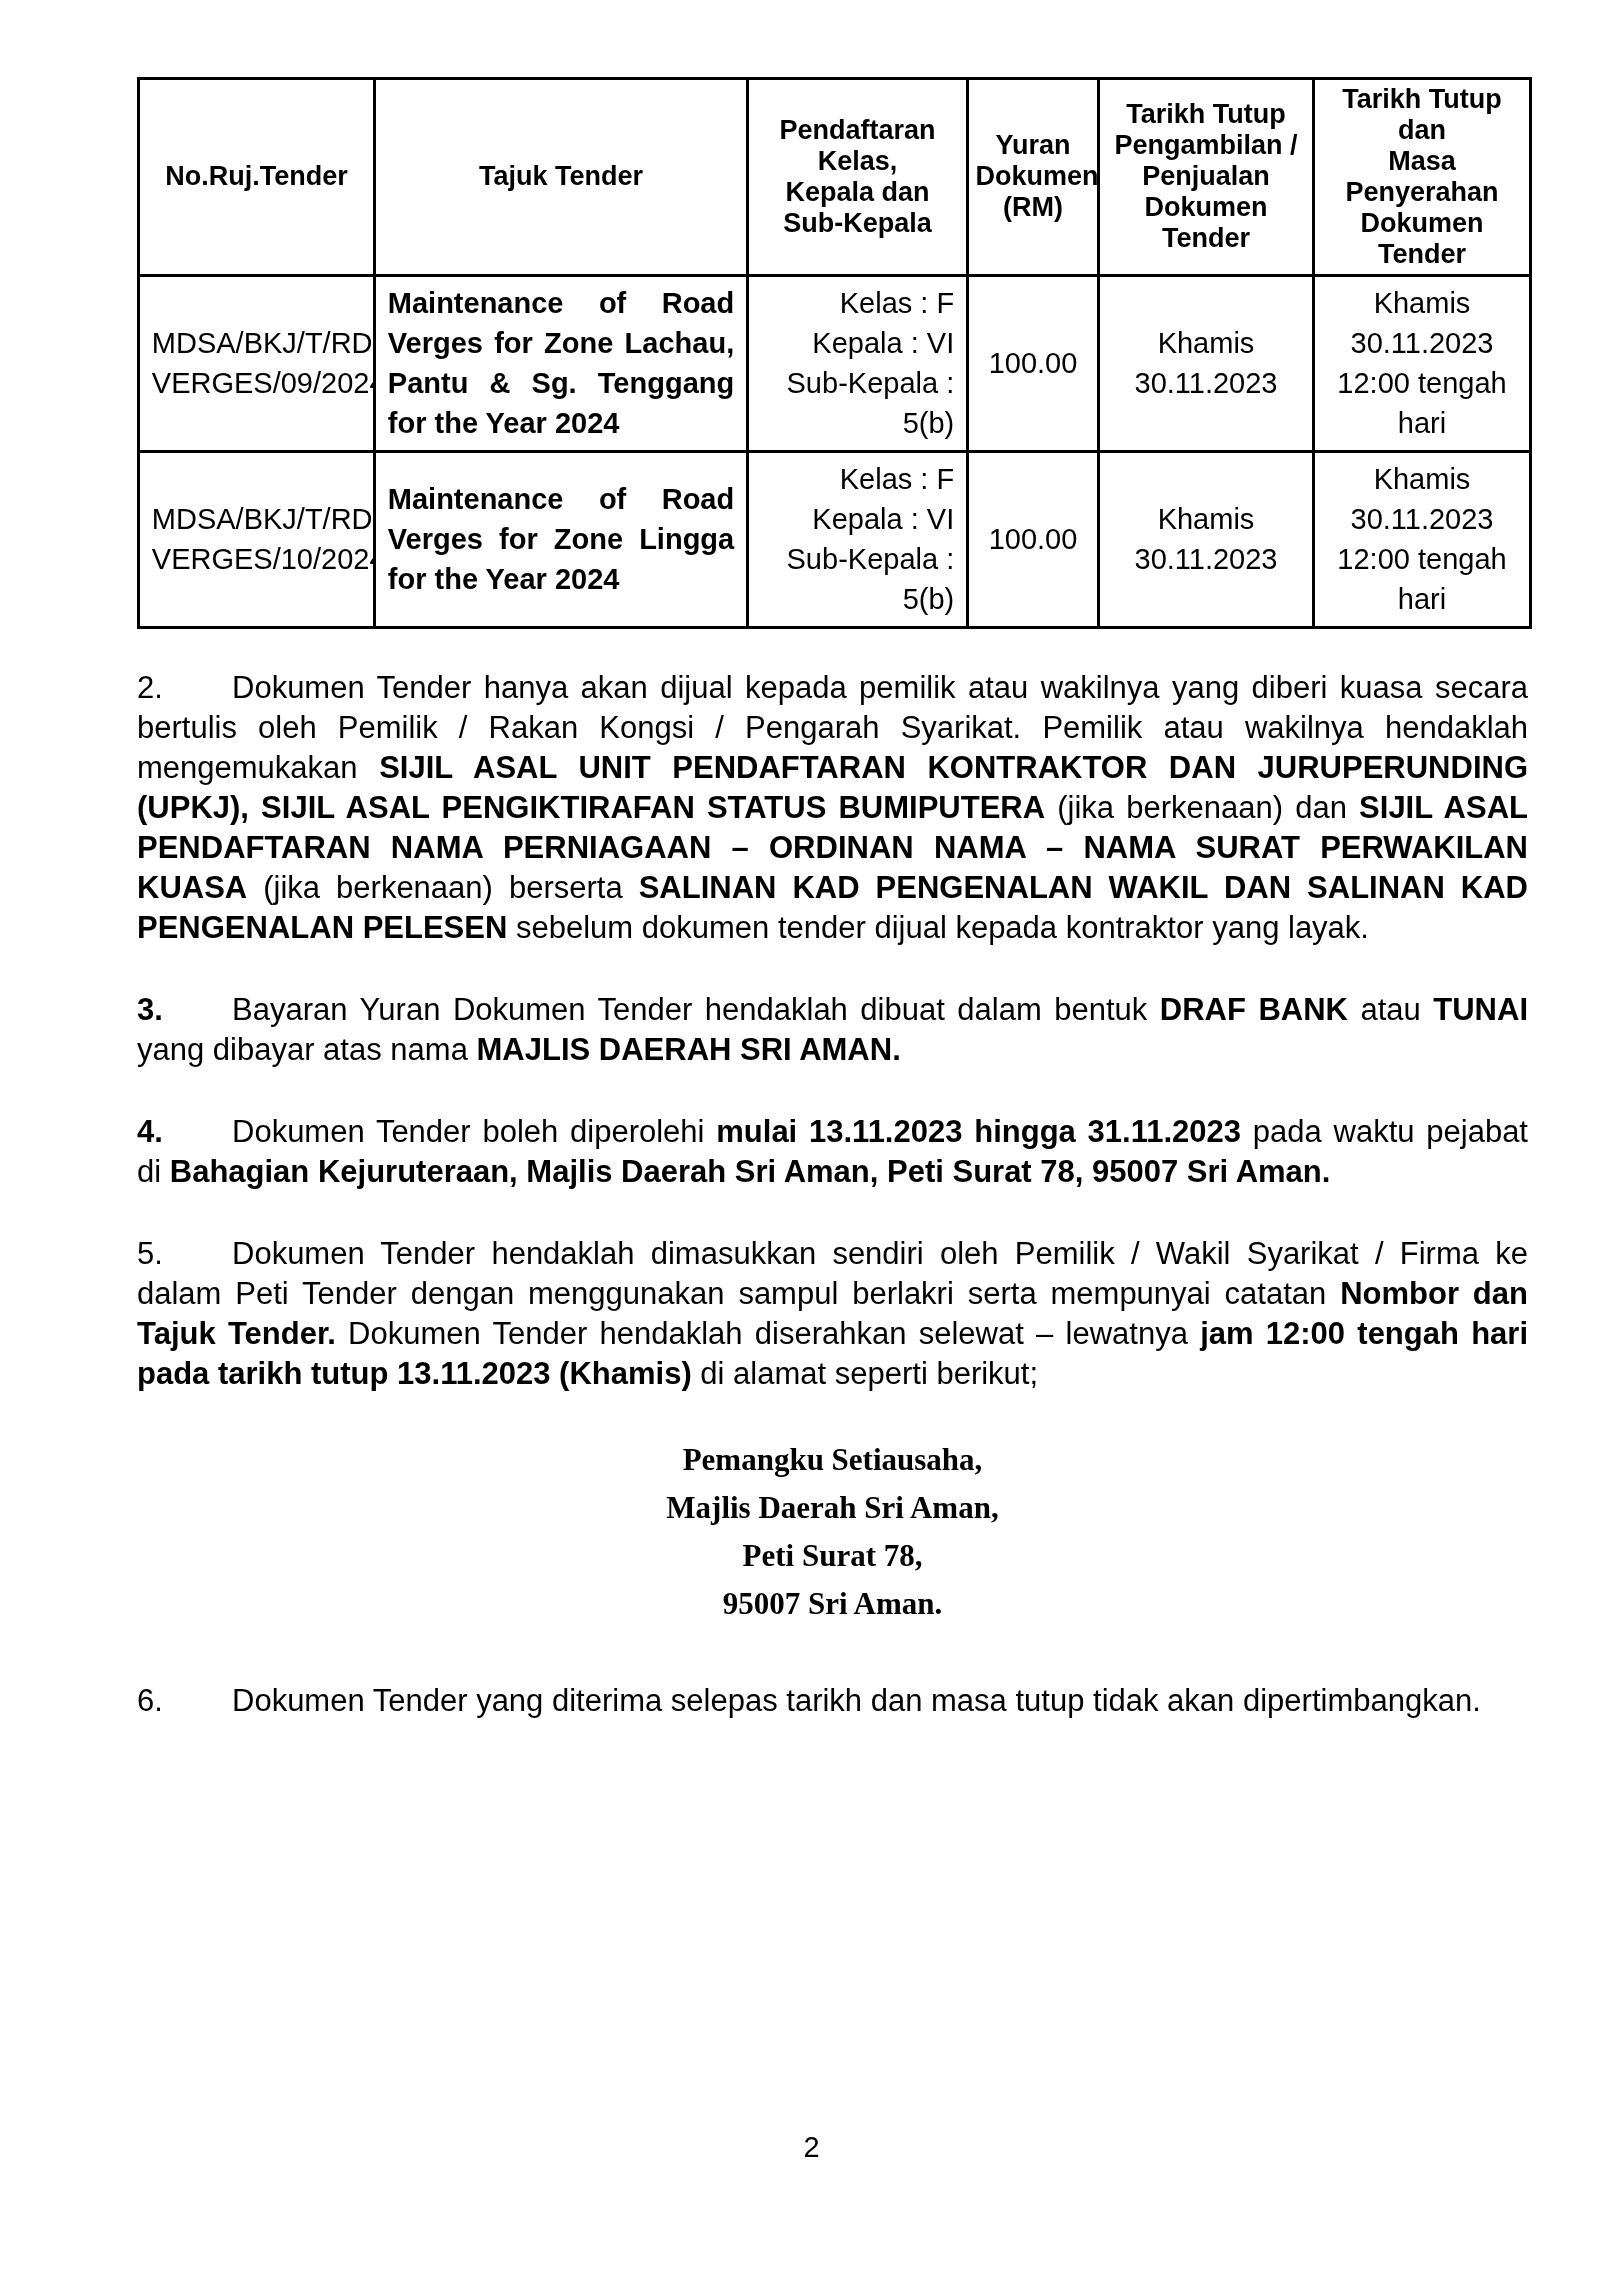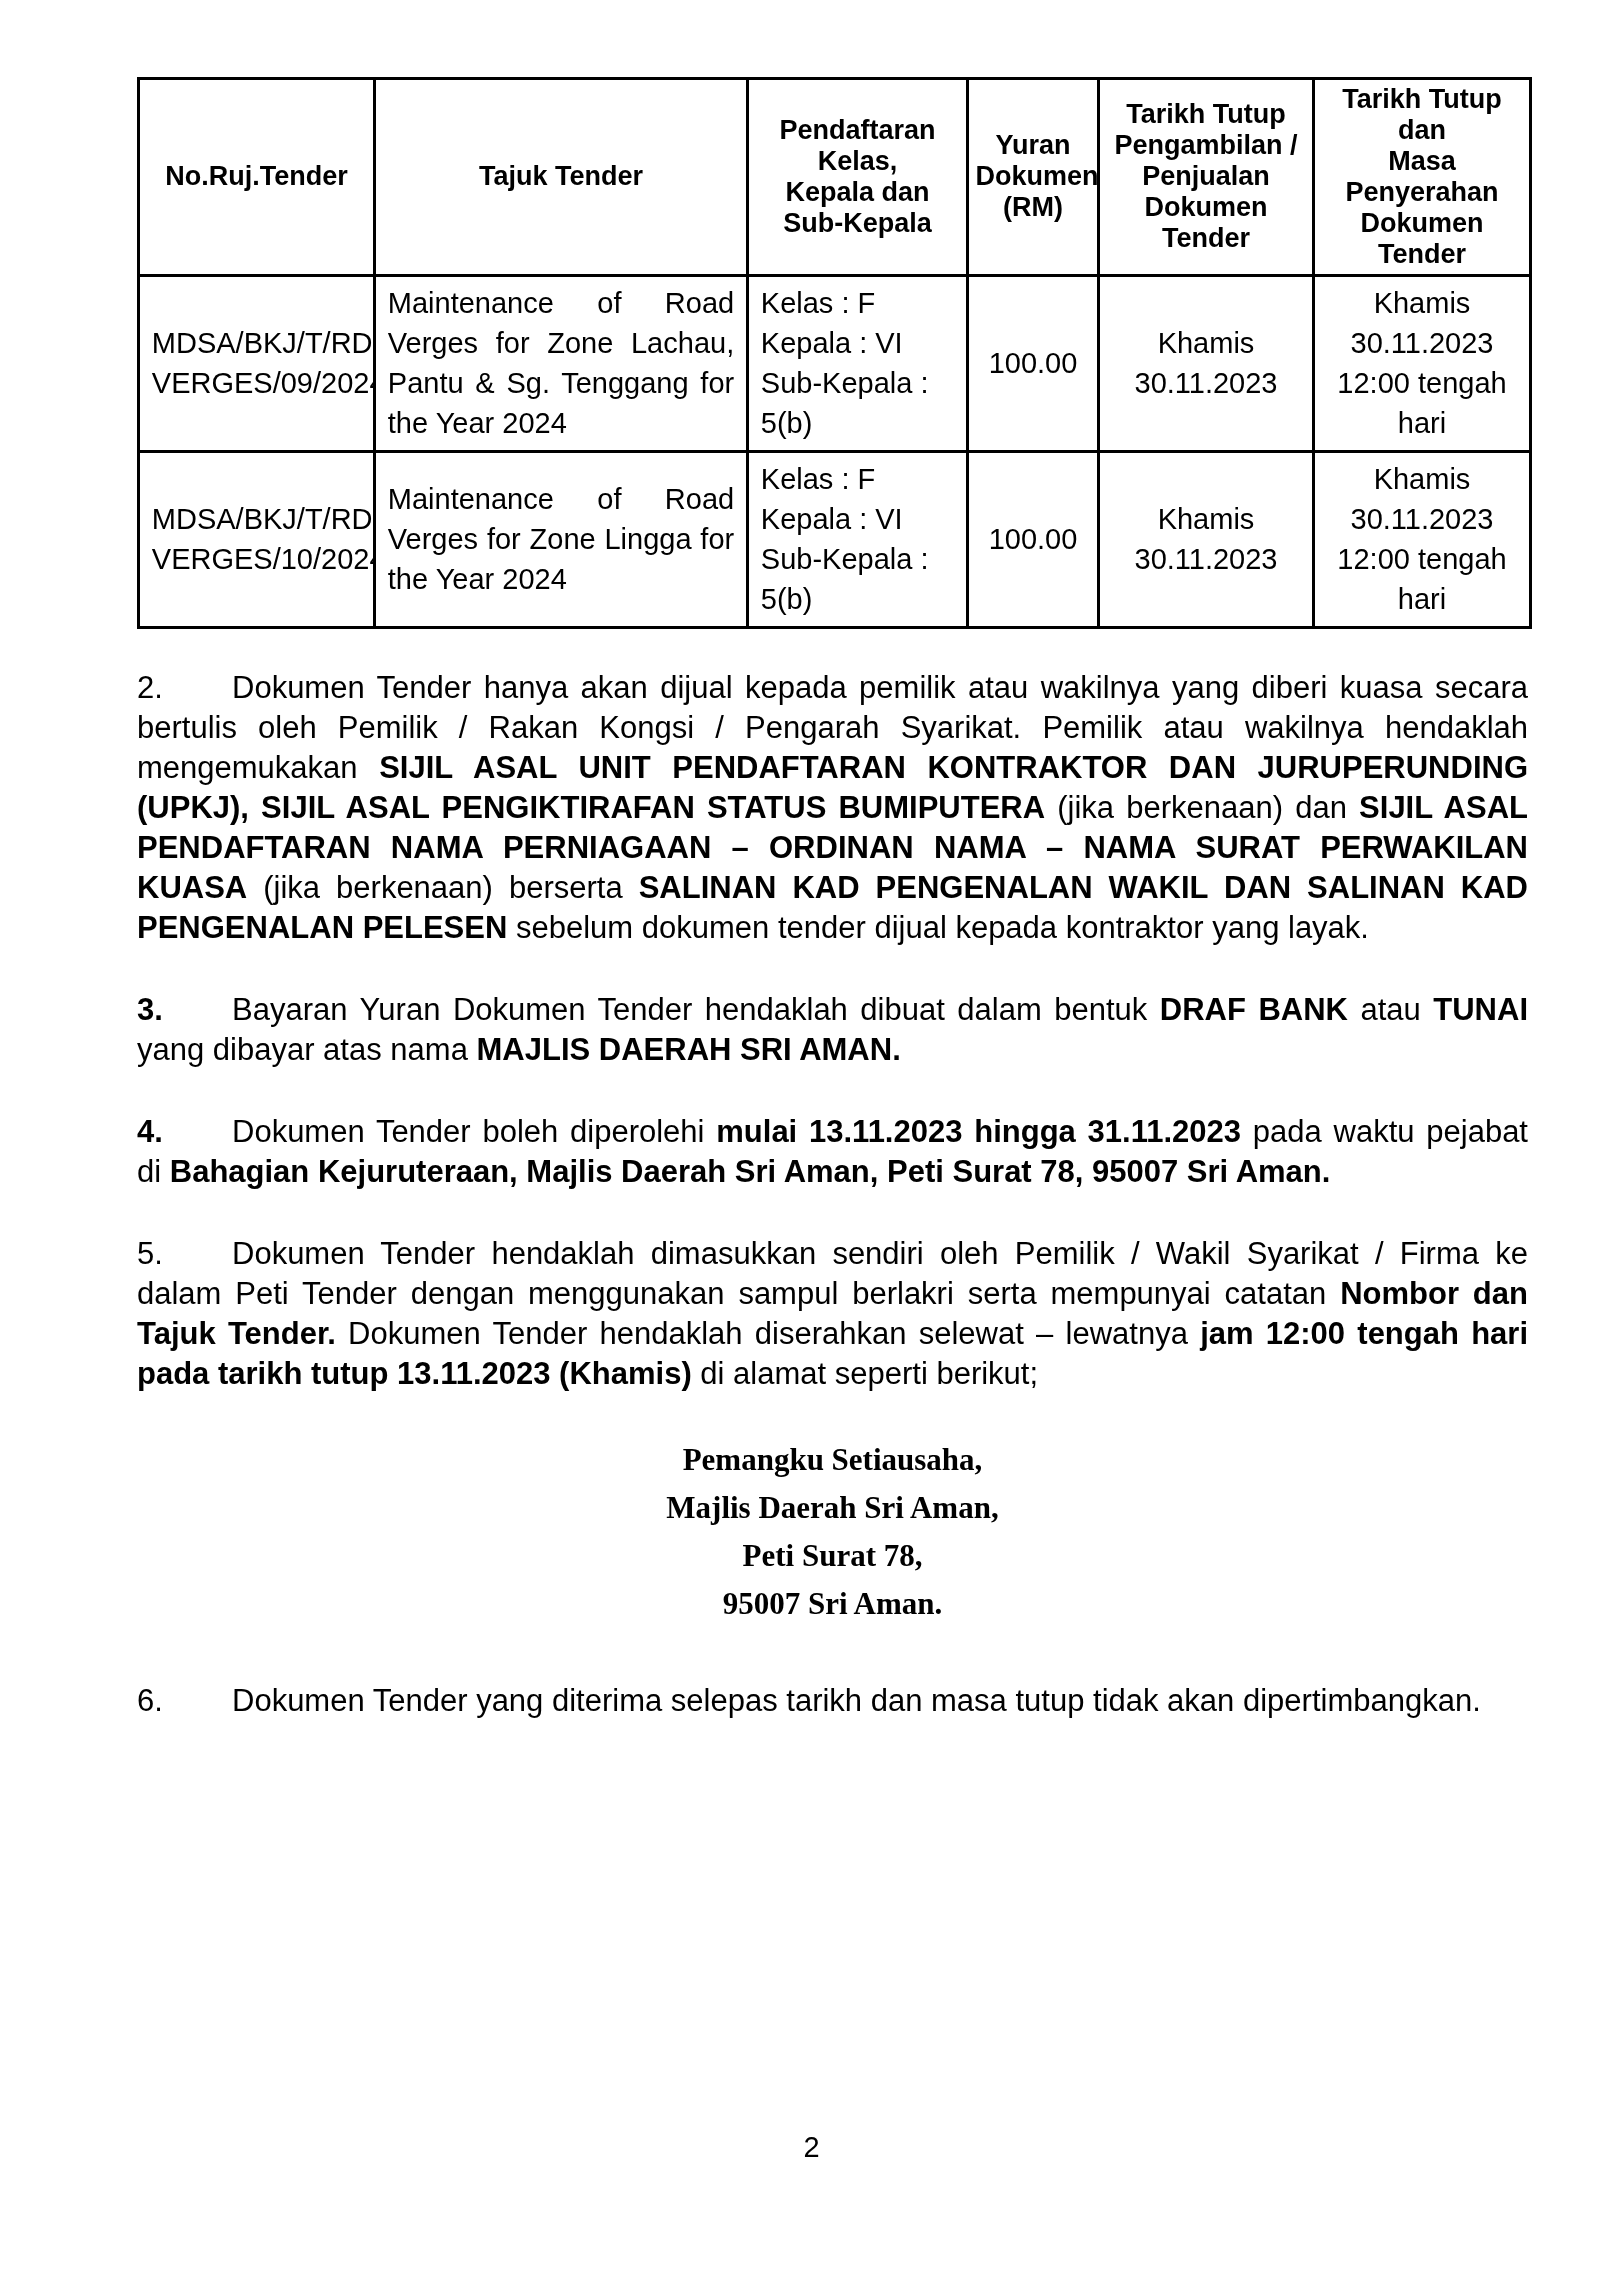--- a/index.html
+++ b/index.html
@@ -35,22 +35,22 @@
     border-bottom-width:3.9px;
   }
   table.tender td{
     font-size:29px;
     line-height:40px;
     vertical-align:middle;
     height:139px;
     padding:6.5px 11.8px;
   }
   td.c-ref{text-align:right;}
-  td.c-title{text-align:justify;font-weight:normal;margin-left:35px;}
-  td.c-reg{text-align:left;}
+  td.c-title{text-align:justify;font-weight:bold;margin-left:35px;}
+  td.c-reg{text-align:right;}
   td.c-fee, td.c-sale, td.c-submit{text-align:center;}
   tr.row-divider td{border-bottom-width:3.9px;}
 
   .body-text{
     width:1391px;
     font-size:31px;
     line-height:40px;
   }
   .para{
     text-align:justify;

